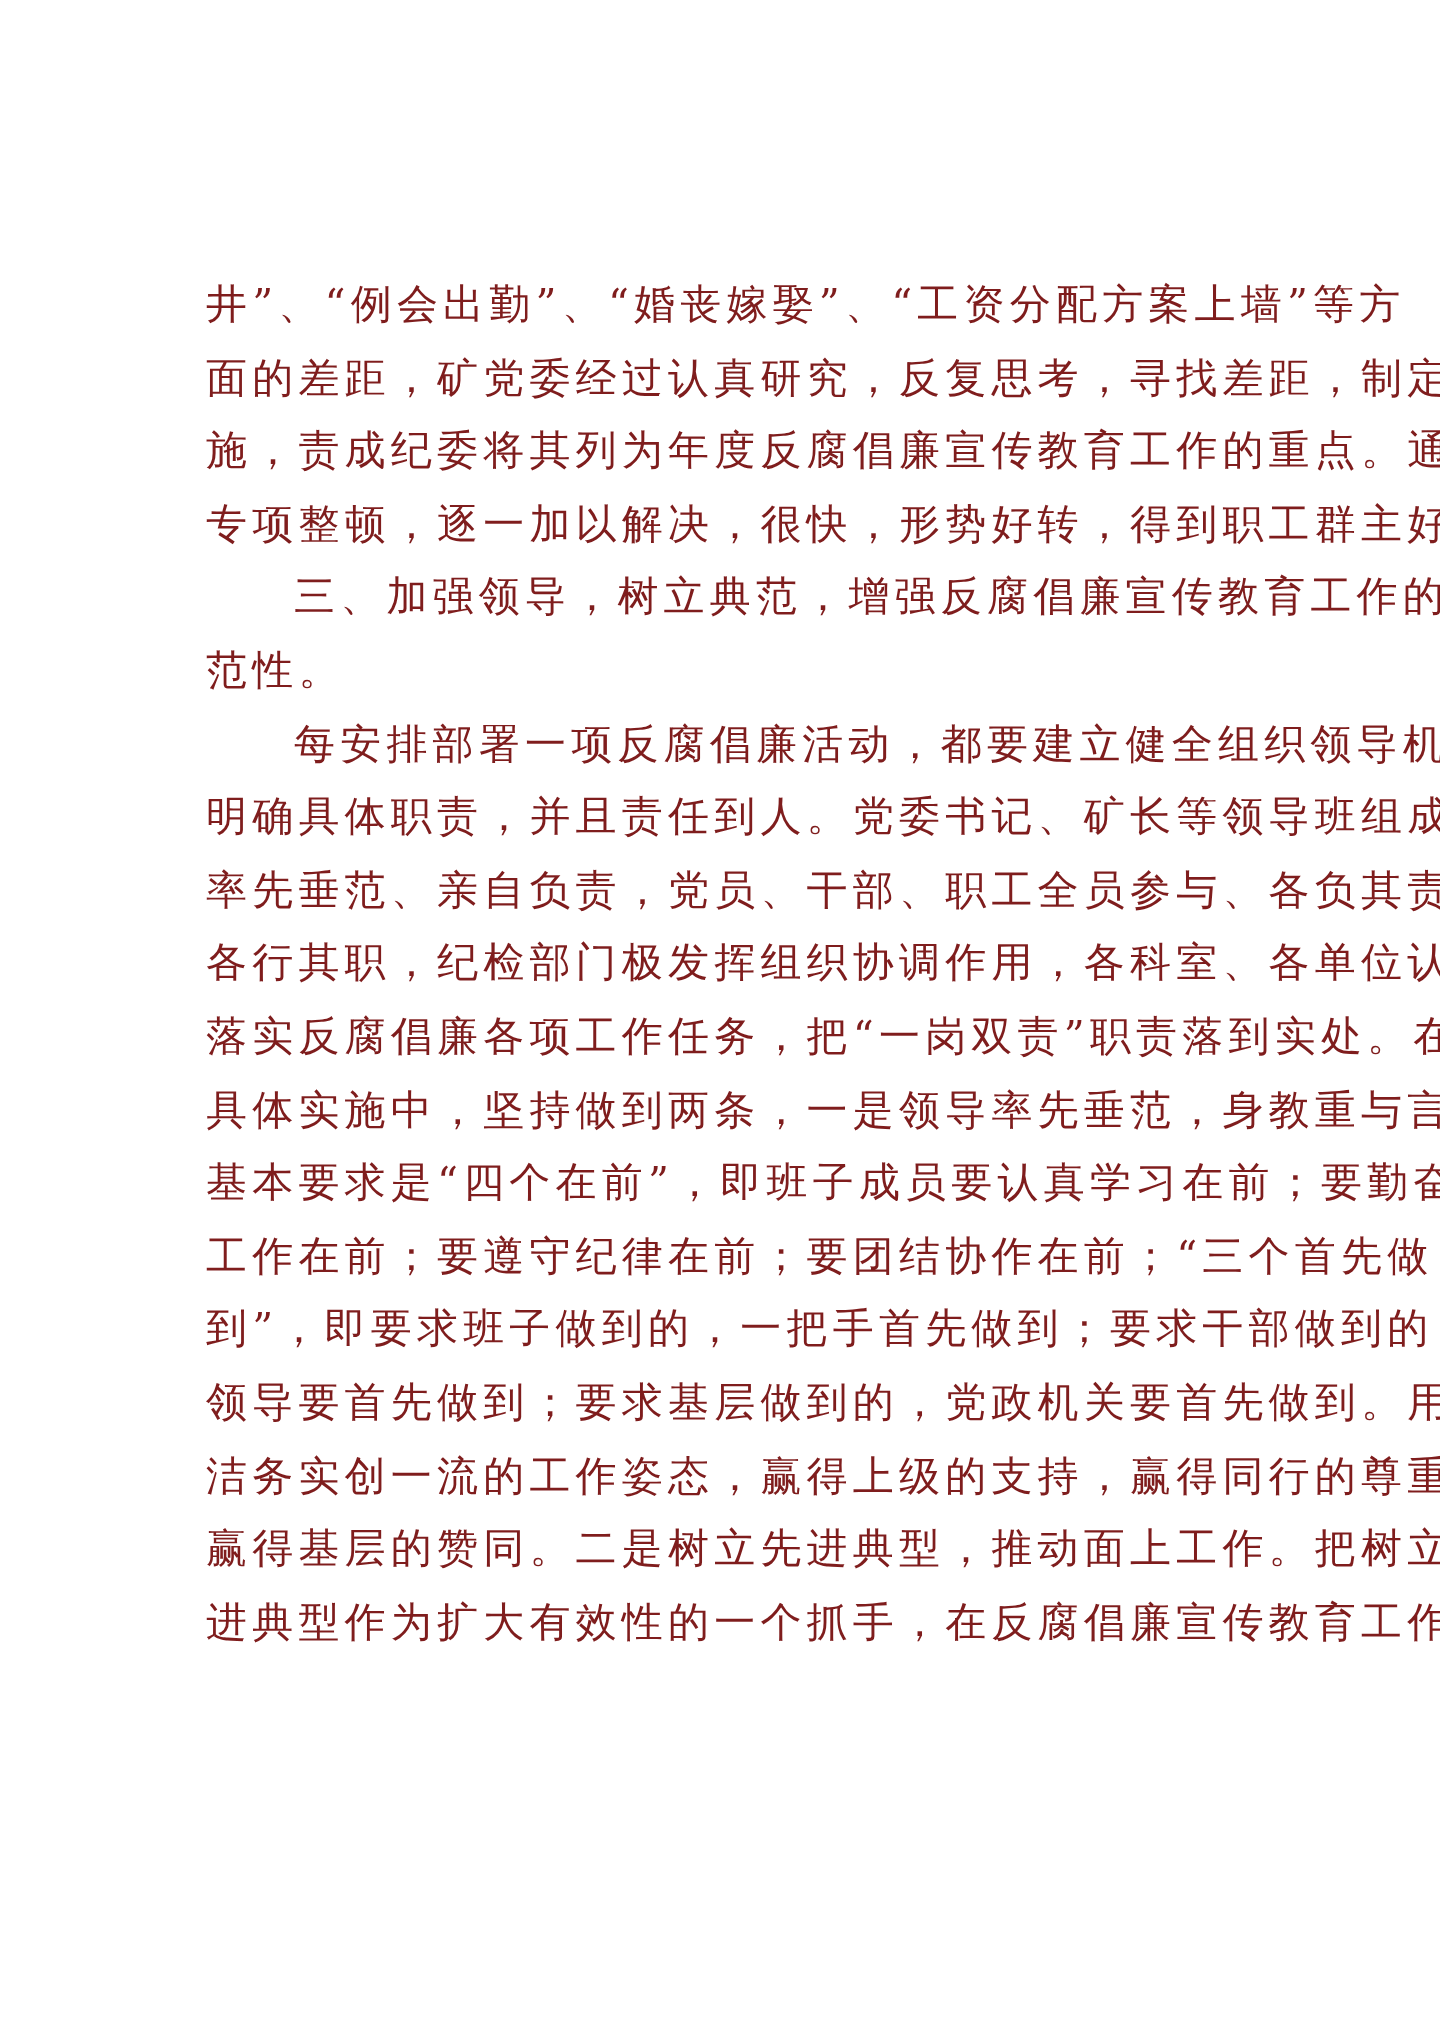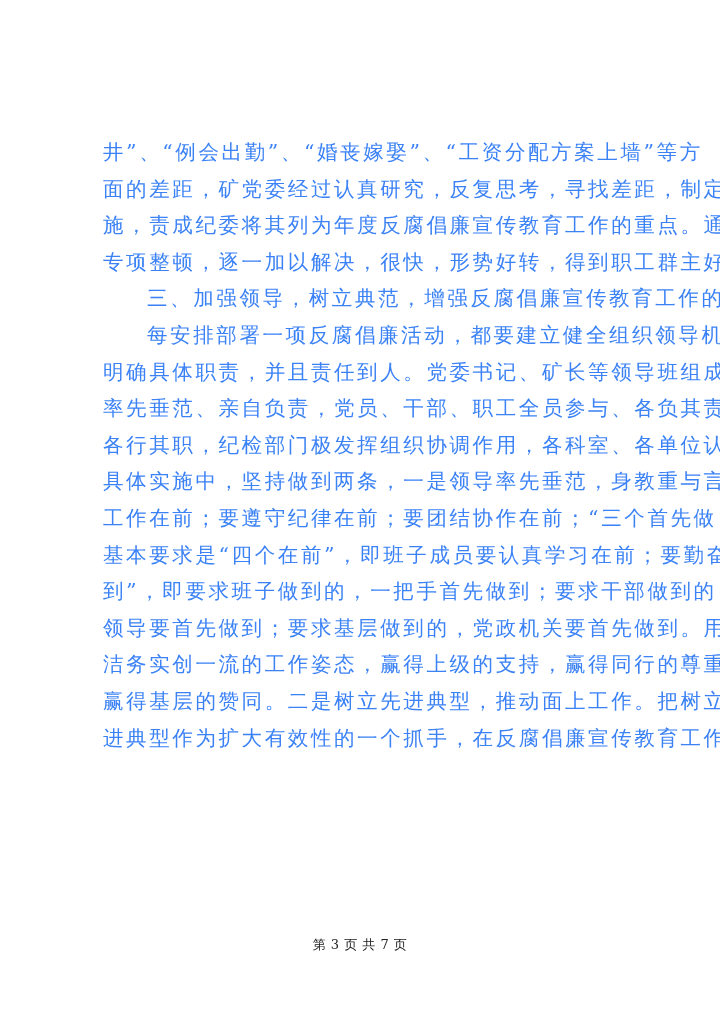--- a/index.html
+++ b/index.html
@@ -26,21 +26,21 @@
     left: 103px;
     top: 134px;
     width: 524px;
   }
   .line {
     height: 36.6px;
     line-height: 36.6px;
     font-size: 20.5px;
     white-space: nowrap;
     letter-spacing: 2.6px;
-    color: #3b82f6;
+    color: #7f1d1d;
   }
   .line.indent { padding-left: 44px; }
   .footer {
     position: absolute;
     left: 0;
     width: 720px;
     top: 936px;
     text-align: center;
     font-size: 13px;
     color: #222;
@@ -50,28 +50,29 @@
 </head>
 <body>
 
 <div class="page">
   <div class="body-text">
     <div class="line">井”、“例会出勤”、“婚丧嫁娶”、“工资分配方案上墙”等方</div>
     <div class="line">面的差距，矿党委经过认真研究，反复思考，寻找差距，制定措</div>
     <div class="line">施，责成纪委将其列为年度反腐倡廉宣传教育工作的重点。通过</div>
     <div class="line">专项整顿，逐一加以解决，很快，形势好转，得到职工群主好评。</div>
     <div class="line indent">三、加强领导，树立典范，增强反腐倡廉宣传教育工作的示</div>
+    <div class="line">范性。</div>
     <div class="line indent">每安排部署一项反腐倡廉活动，都要建立健全组织领导机构，</div>
     <div class="line">明确具体职责，并且责任到人。党委书记、矿长等领导班组成员</div>
     <div class="line">率先垂范、亲自负责，党员、干部、职工全员参与、各负其责，</div>
     <div class="line">各行其职，纪检部门极发挥组织协调作用，各科室、各单位认真</div>
+    <div class="line">落实反腐倡廉各项工作任务，把“一岗双责”职责落到实处。在</div>
     <div class="line">具体实施中，坚持做到两条，一是领导率先垂范，身教重与言教。</div>
+    <div class="line">基本要求是“四个在前”，即班子成员要认真学习在前；要勤奋</div>
     <div class="line">工作在前；要遵守纪律在前；要团结协作在前；“三个首先做</div>
-    <div class="line">基本要求是“四个在前”，即班子成员要认真学习在前；要勤奋</div>
     <div class="line">到”，即要求班子做到的，一把手首先做到；要求干部做到的，</div>
     <div class="line">领导要首先做到；要求基层做到的，党政机关要首先做到。用廉</div>
     <div class="line">洁务实创一流的工作姿态，赢得上级的支持，赢得同行的尊重，</div>
     <div class="line">赢得基层的赞同。二是树立先进典型，推动面上工作。把树立先</div>
     <div class="line">进典型作为扩大有效性的一个抓手，在反腐倡廉宣传教育工作的</div>
   </div>
 
-  <div class="footer">第 3 页  共 7 页</div>
 </div>
 
 </body></html>

